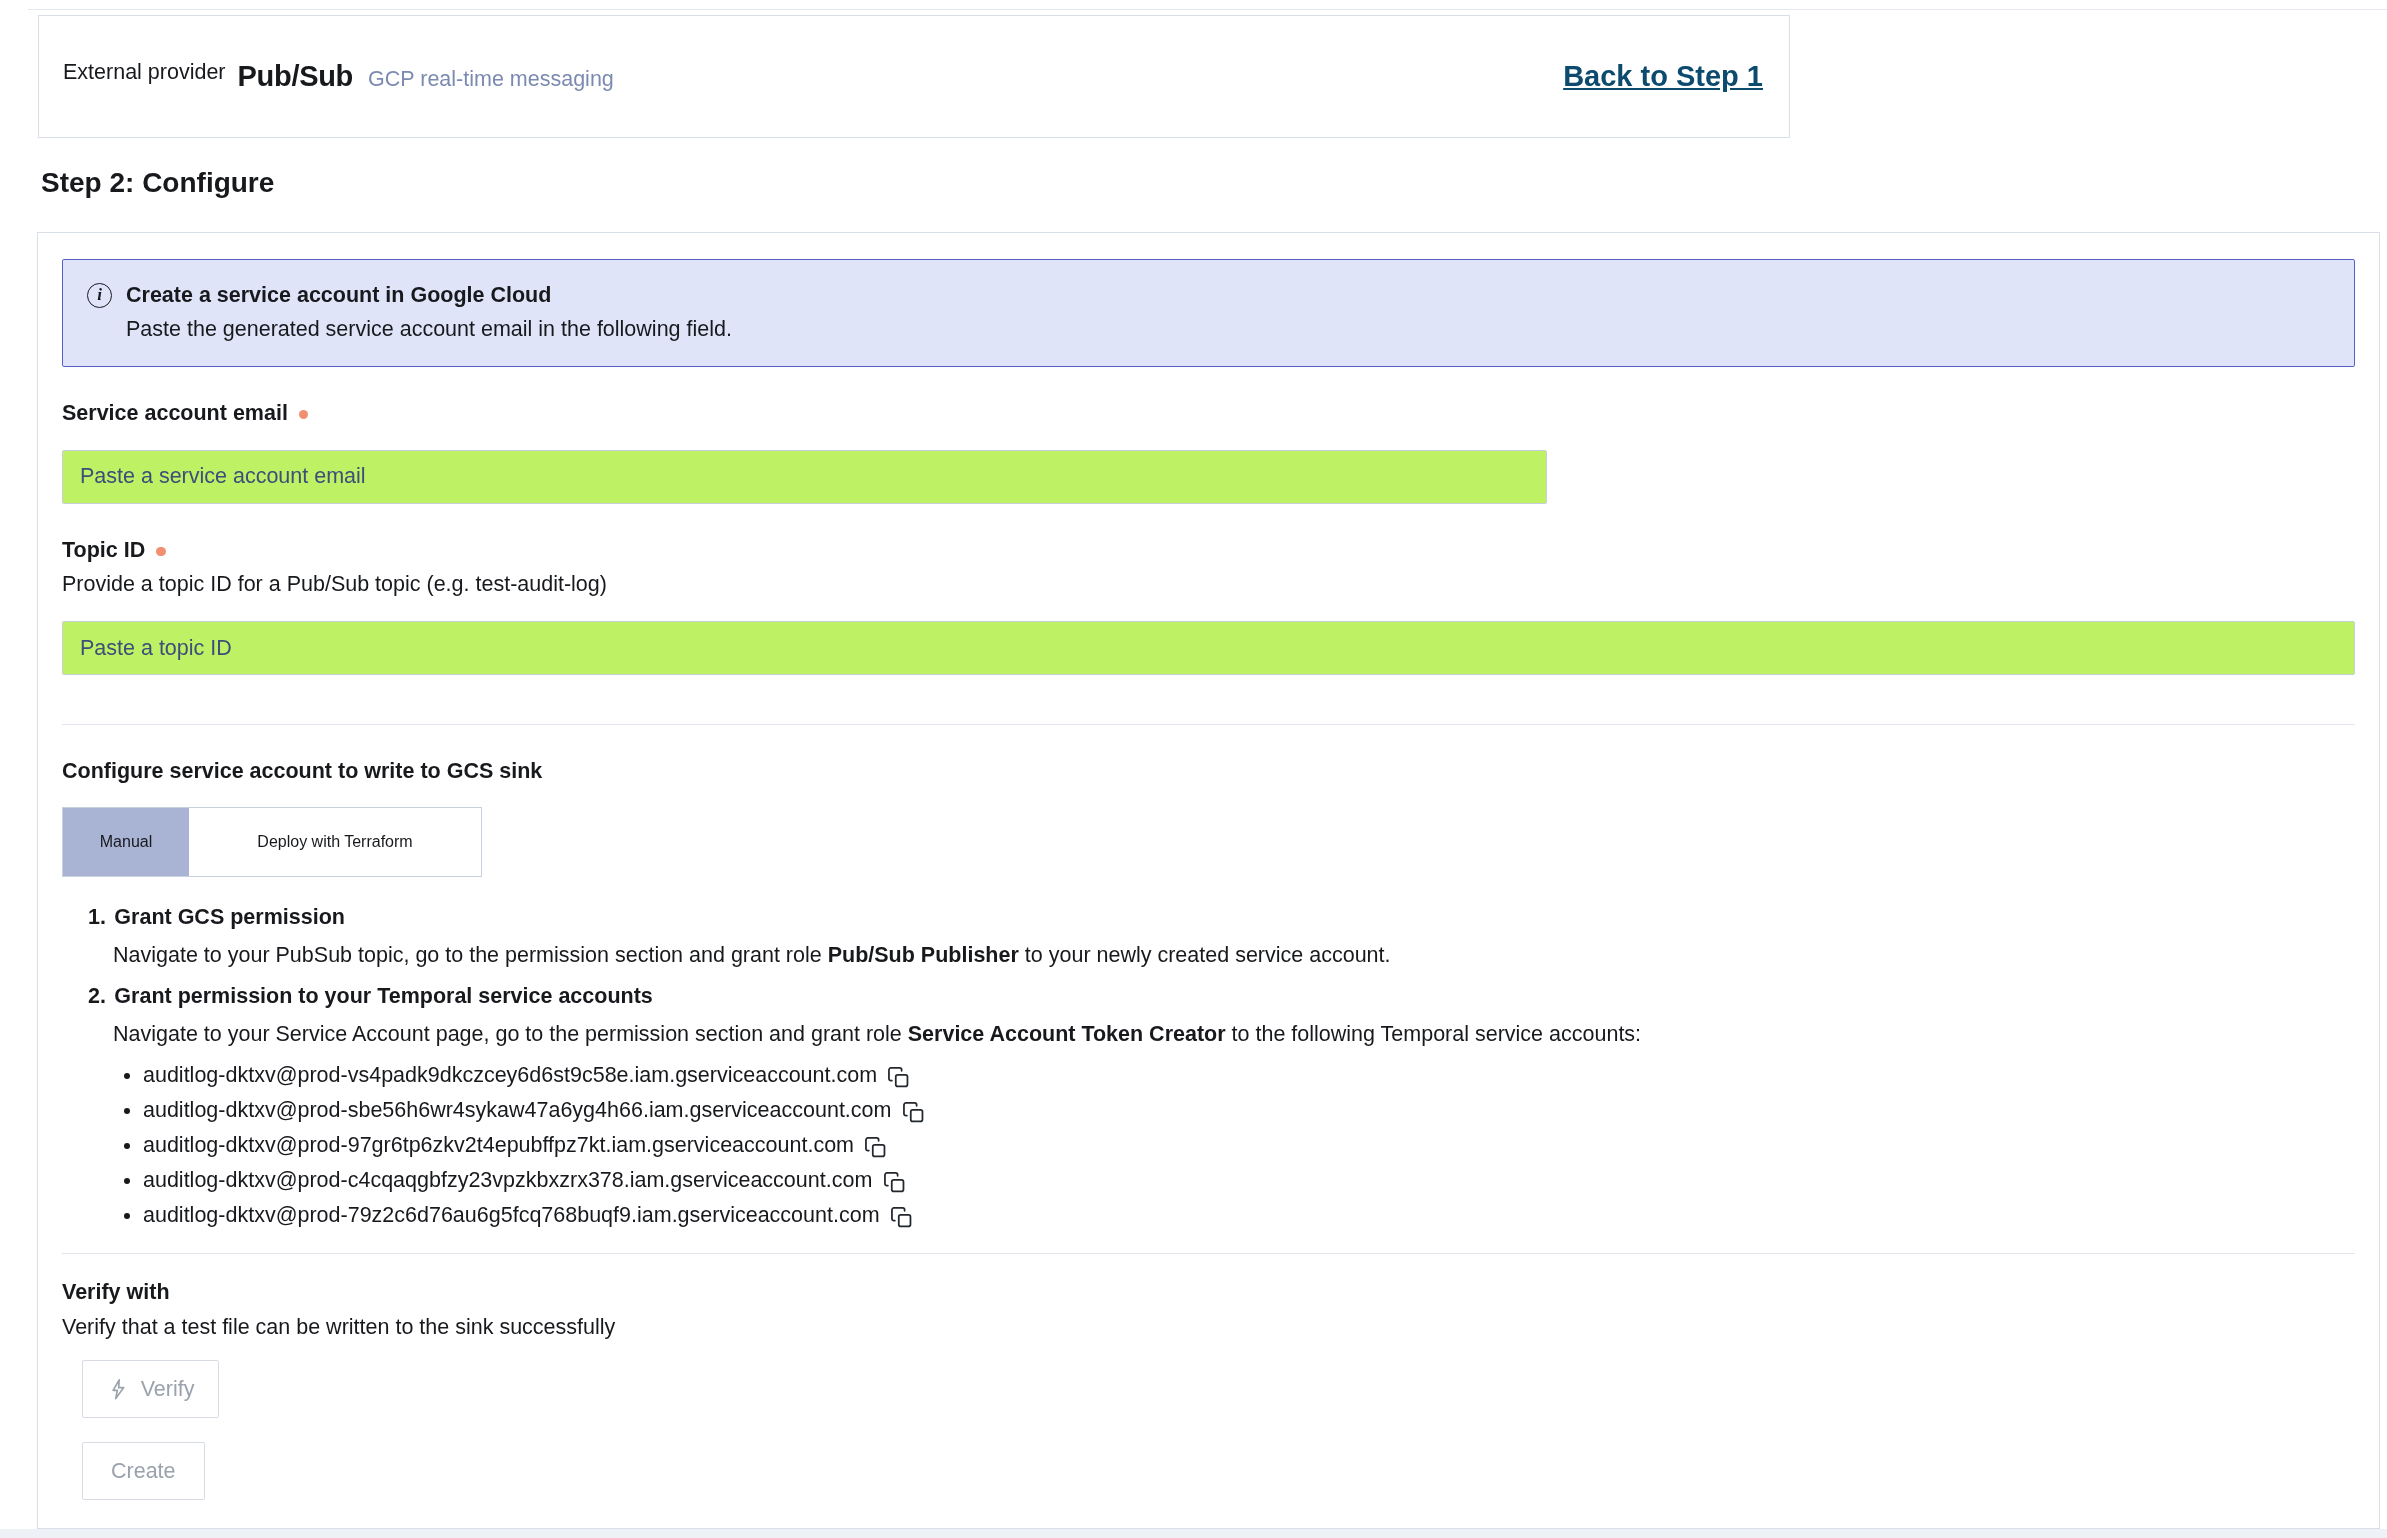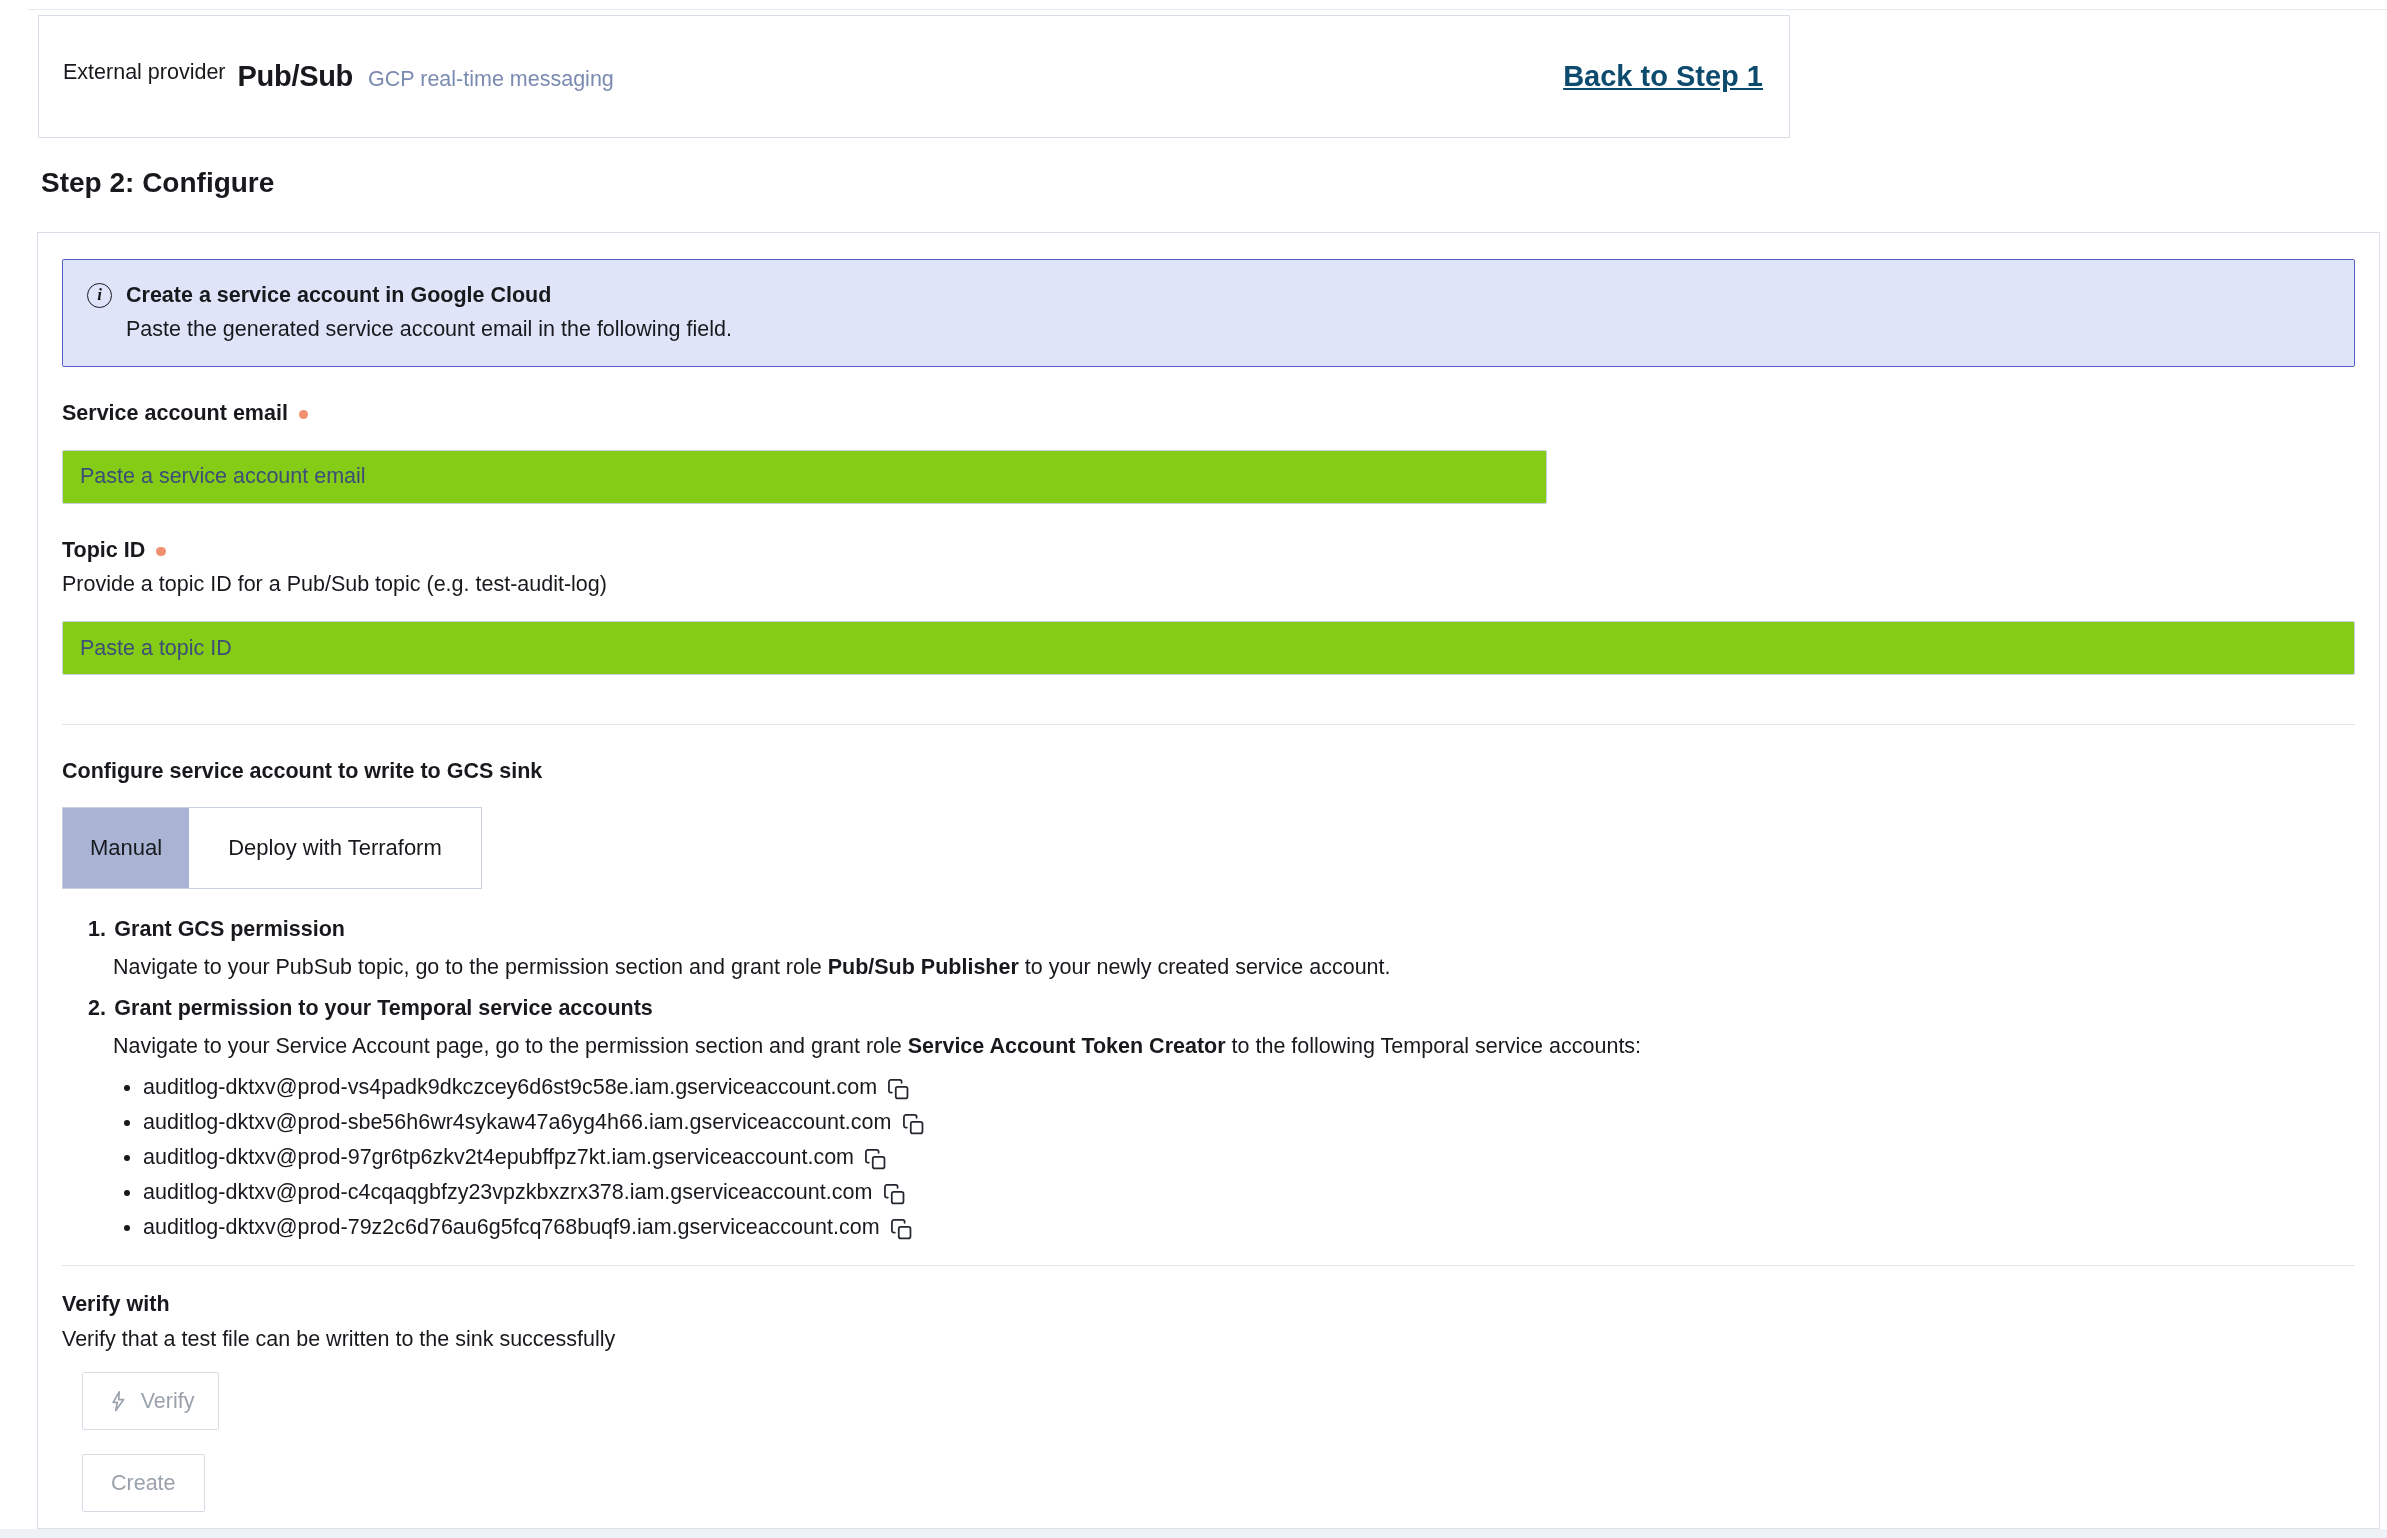--- a/index.html
+++ b/index.html
@@ -45,35 +45,35 @@
     display:flex; align-items:center; justify-content:center; flex:0 0 auto;
     font-family:"Liberation Serif", serif; font-size:17px; font-weight:700; font-style:italic;
   }
   .info-body { margin:9.4px 0 0 39px; font-size:21.5px; }
 
   .field-label { display:flex; align-items:center; gap:11.2px; font-size:21.5px; font-weight:700; margin-top:34px; }
   .req-dot { width:9.4px; height:9.4px; border-radius:50%; background:#f09070; margin-top:1.9px; }
   .field-helper { font-size:21.5px; margin-top:9.4px; }
   .text-input {
     display:block; height:54px; border:0.9px solid #c7cfdc; border-radius:1.9px;
-    background:#84cc16; font-family:inherit; font-size:21.5px; color:#3d4e78;
+    background:#bef264; font-family:inherit; font-size:21.5px; color:#3d4e78;
     padding:0 17px; margin-top:24px; outline:none;
   }
   .text-input::placeholder { color:#3d4e78; opacity:1; }
   .input-sa { width:1485px; }
   .input-topic { width:100%; }
 
   .divider { border:none; border-top:0.9px solid #e2e6ec; margin:49px 0 0 0; }
 
   .section-title { font-size:21.5px; font-weight:700; margin-top:34px; }
 
   .tabs { display:inline-flex; border:0.9px solid #c9d1df; margin-top:22.5px; background:#fff; }
   .tab {
-    height:80px; display:flex; align-items:center; justify-content:center;
-    font-size:22px; color:#17191d; cursor:pointer; background:#fff;
+    height:68px; display:flex; align-items:center; justify-content:center;
+    font-size:16px; color:#17191d; cursor:pointer; background:#fff;
   }
   .tab-manual { width:126px; }
   .tab-terraform { width:292px; }
   .tab.selected { background:#a9b4d4; }
 
   .steps { margin-top:28px; font-size:21.5px; }
   .step-title-row { display:flex; gap:8.4px; margin-left:26px; font-weight:700; margin-top:15px; }
   .step-title-row:first-child { margin-top:0; }
   .step-num { font-weight:700; }
   .step-body { margin:11.2px 0 0 51px; line-height:28px; }

